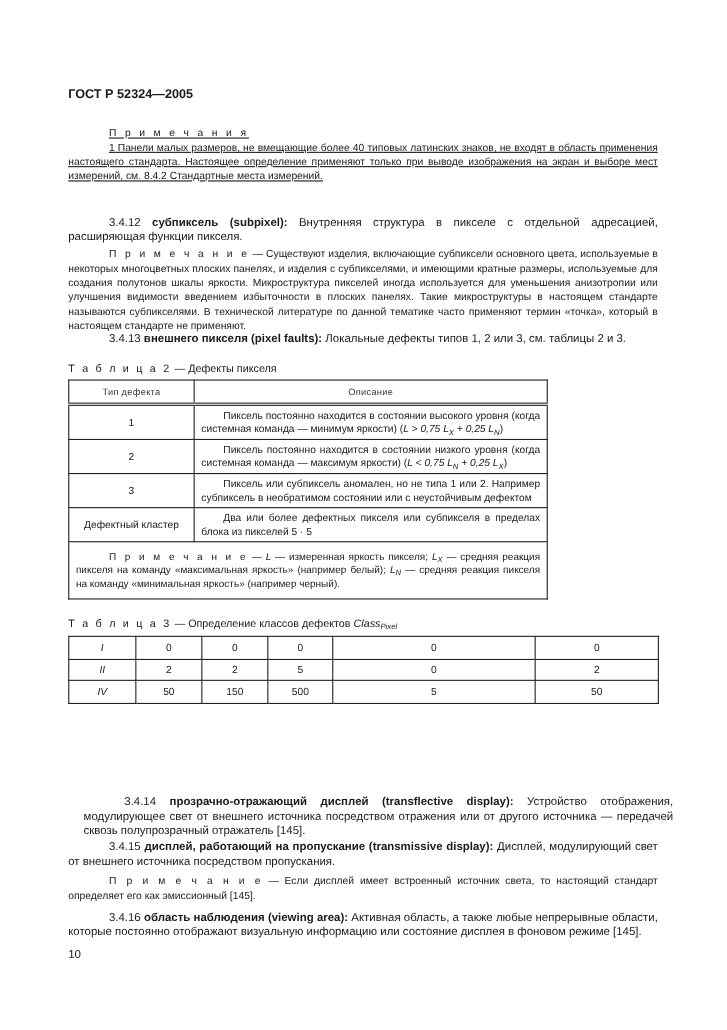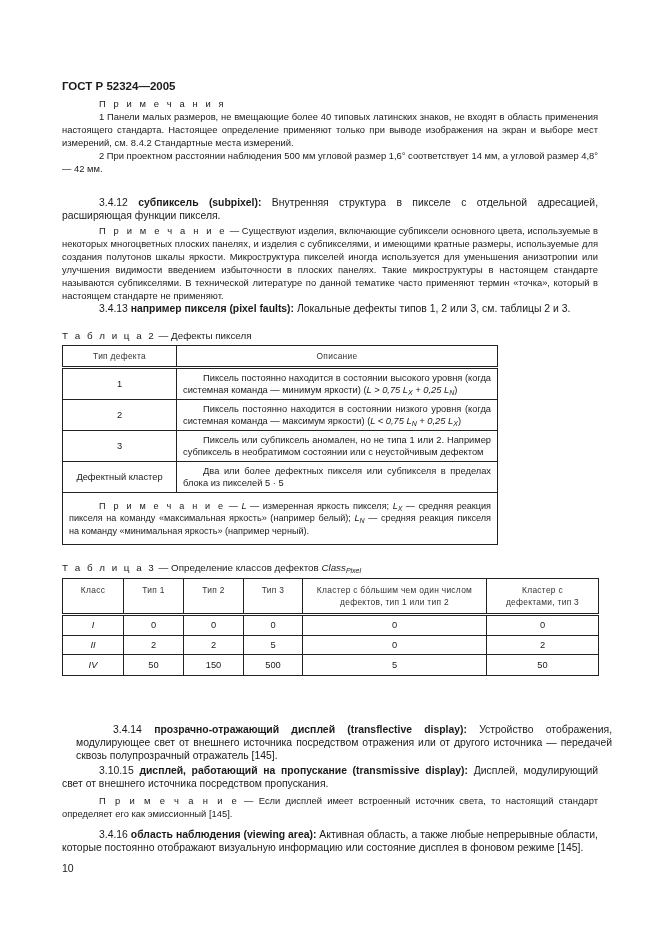--- a/index.html
+++ b/index.html
@@ -21,39 +21,38 @@
   .roman { font-style: italic; }
   .cap { font-size: 9.8px; }
   sub { font-size: 7px; vertical-align: -2px; line-height: 0; }
   .pageno { left: 62px; top: 862px; font-size: 10.5px; }
 </style>
 </head>
 <body>
 
 <div class="abs hdr">ГОСТ Р 52324—2005</div>
 
-<div class="abs" style="left:62px; top:97px; width:536px;">
+<div class="abs" style="left:62px; top:114px; width:536px;text-decoration:underline;">
   <div class="sm sp ind">П р и м е ч а н и я</div>
   <div class="sm ind" style="text-align:justify;">1 Панели малых размеров, не вмещающие более 40 типовых латинских знаков, не входят в область применения настоящего стандарта. Настоящее определение применяют только при выводе изображения на экран и выборе мест измерений, см. 8.4.2 Стандартные места измерений.</div>
-  <div class="sm ind" style="text-align:justify;">2 При проектном расстоянии наблюдения 500 мм угловой размер 1,6° соответствует 14 мм, а угловой размер 4,8° — 42 мм.</div>
 </div>
 
 <div class="abs t ind" style="left:62px; top:196px; width:536px;">
   <span>3.4.12</span>
   <b>субпиксель (subpixel):</b>
   <span>Внутренняя структура в пикселе с отдельной адресацией, расширяющая функции пикселя.</span>
 </div>
 <div class="abs sm ind" style="left:62px; top:224px; width:536px; text-align:justify;">
   <span class="sp">П р и м е ч а н и е</span>
   <span>— Существуют изделия, включающие субпиксели основного цвета, используемые в некоторых многоцветных плоских панелях, и изделия с субпикселями, и имеющими кратные размеры, используемые для создания полутонов шкалы яркости. Микроструктура пикселей иногда используется для уменьшения анизотропии или улучшения видимости введением избыточности в плоских панелях. Такие микроструктуры в настоящем стандарте называются субпикселями. В технической литературе по данной тематике часто применяют термин «точка», который в настоящем стандарте не применяют.</span>
 </div>
 
 <div class="abs t ind" style="left:62px; top:302px; width:536px;">
   <span>3.4.13</span>
-  <b>например пикселя (pixel faults):</b>
+  <b>внешнего пикселя (pixel faults):</b>
   <span>Локальные дефекты типов 1, 2 или 3, см. таблицы 2 и 3.</span>
 </div>
 
 <div class="abs cap" style="left:62px; top:330px;">
   <span class="sp" style="letter-spacing:2px;">Т а б л и ц а  2</span>
   <span>— Дефекты пикселя</span>
 </div>
 
 <table style="left:62px; top:345px; width:436px;">
   <colgroup>
@@ -95,28 +94,20 @@
 <table style="left:62px; top:578px; width:537px;">
   <colgroup>
     <col style="width:61px">
       <col style="width:60px">
       <col style="width:60px">
       <col style="width:59px">
       <col style="width:184px">
       <col>
   </colgroup>
   <tbody>
-  <tr class="hrow dbl" style="height:36px;">
-    <td class="c" style="vertical-align:top; padding-top:5px;">Класс</td>
-    <td class="c" style="vertical-align:top; padding-top:5px;">Тип 1</td>
-    <td class="c" style="vertical-align:top; padding-top:5px;">Тип 2</td>
-    <td class="c" style="vertical-align:top; padding-top:5px;">Тип 3</td>
-    <td class="c" style="padding:0 12px;">Кластер с бóльшим чем один числом дефектов, тип 1 или тип 2</td>
-    <td class="c" style="padding:0 10px;">Кластер с дефектами, тип 3</td>
-  </tr>
   <tr style="height:21px;">
     <td class="c roman">I</td>
     <td class="c">0</td>
     <td class="c">0</td>
     <td class="c">0</td>
     <td class="c">0</td>
     <td class="c">0</td>
   </tr>
   <tr style="height:19px;">
     <td class="c roman">II</td>
@@ -137,21 +128,21 @@
 </tbody>
   </table>
 
 <div class="abs t ind" style="left:76px; top:723px; width:536px;">
   <span>3.4.14</span>
   <b>прозрачно-отражающий дисплей (transflective display):</b>
   <span>Устройство отображения, модулирующее свет от внешнего источника посредством отражения или от другого источника — передачей сквозь полупрозрачный отражатель [145].</span>
 </div>
 
 <div class="abs t ind" style="left:62px; top:764px; width:536px;">
-  <span>3.10.15</span>
+  <span>3.4.15</span>
   <b>дисплей, работающий на пропускание (transmissive display):</b>
   <span>Дисплей, модулирующий свет от внешнего источника посредством пропускания.</span>
 </div>
 <div class="abs sm ind" style="left:62px; top:794px; width:536px; text-align:justify;">
   <span class="sp" style="letter-spacing:2px;">П р и м е ч а н и е</span>
   <span>— Если дисплей имеет встроенный источник света, то настоящий стандарт определяет его как эмиссионный [145].</span>
 </div>
 
 <div class="abs t ind" style="left:62px; top:828px; width:536px;">
   <span>3.4.16</span>

